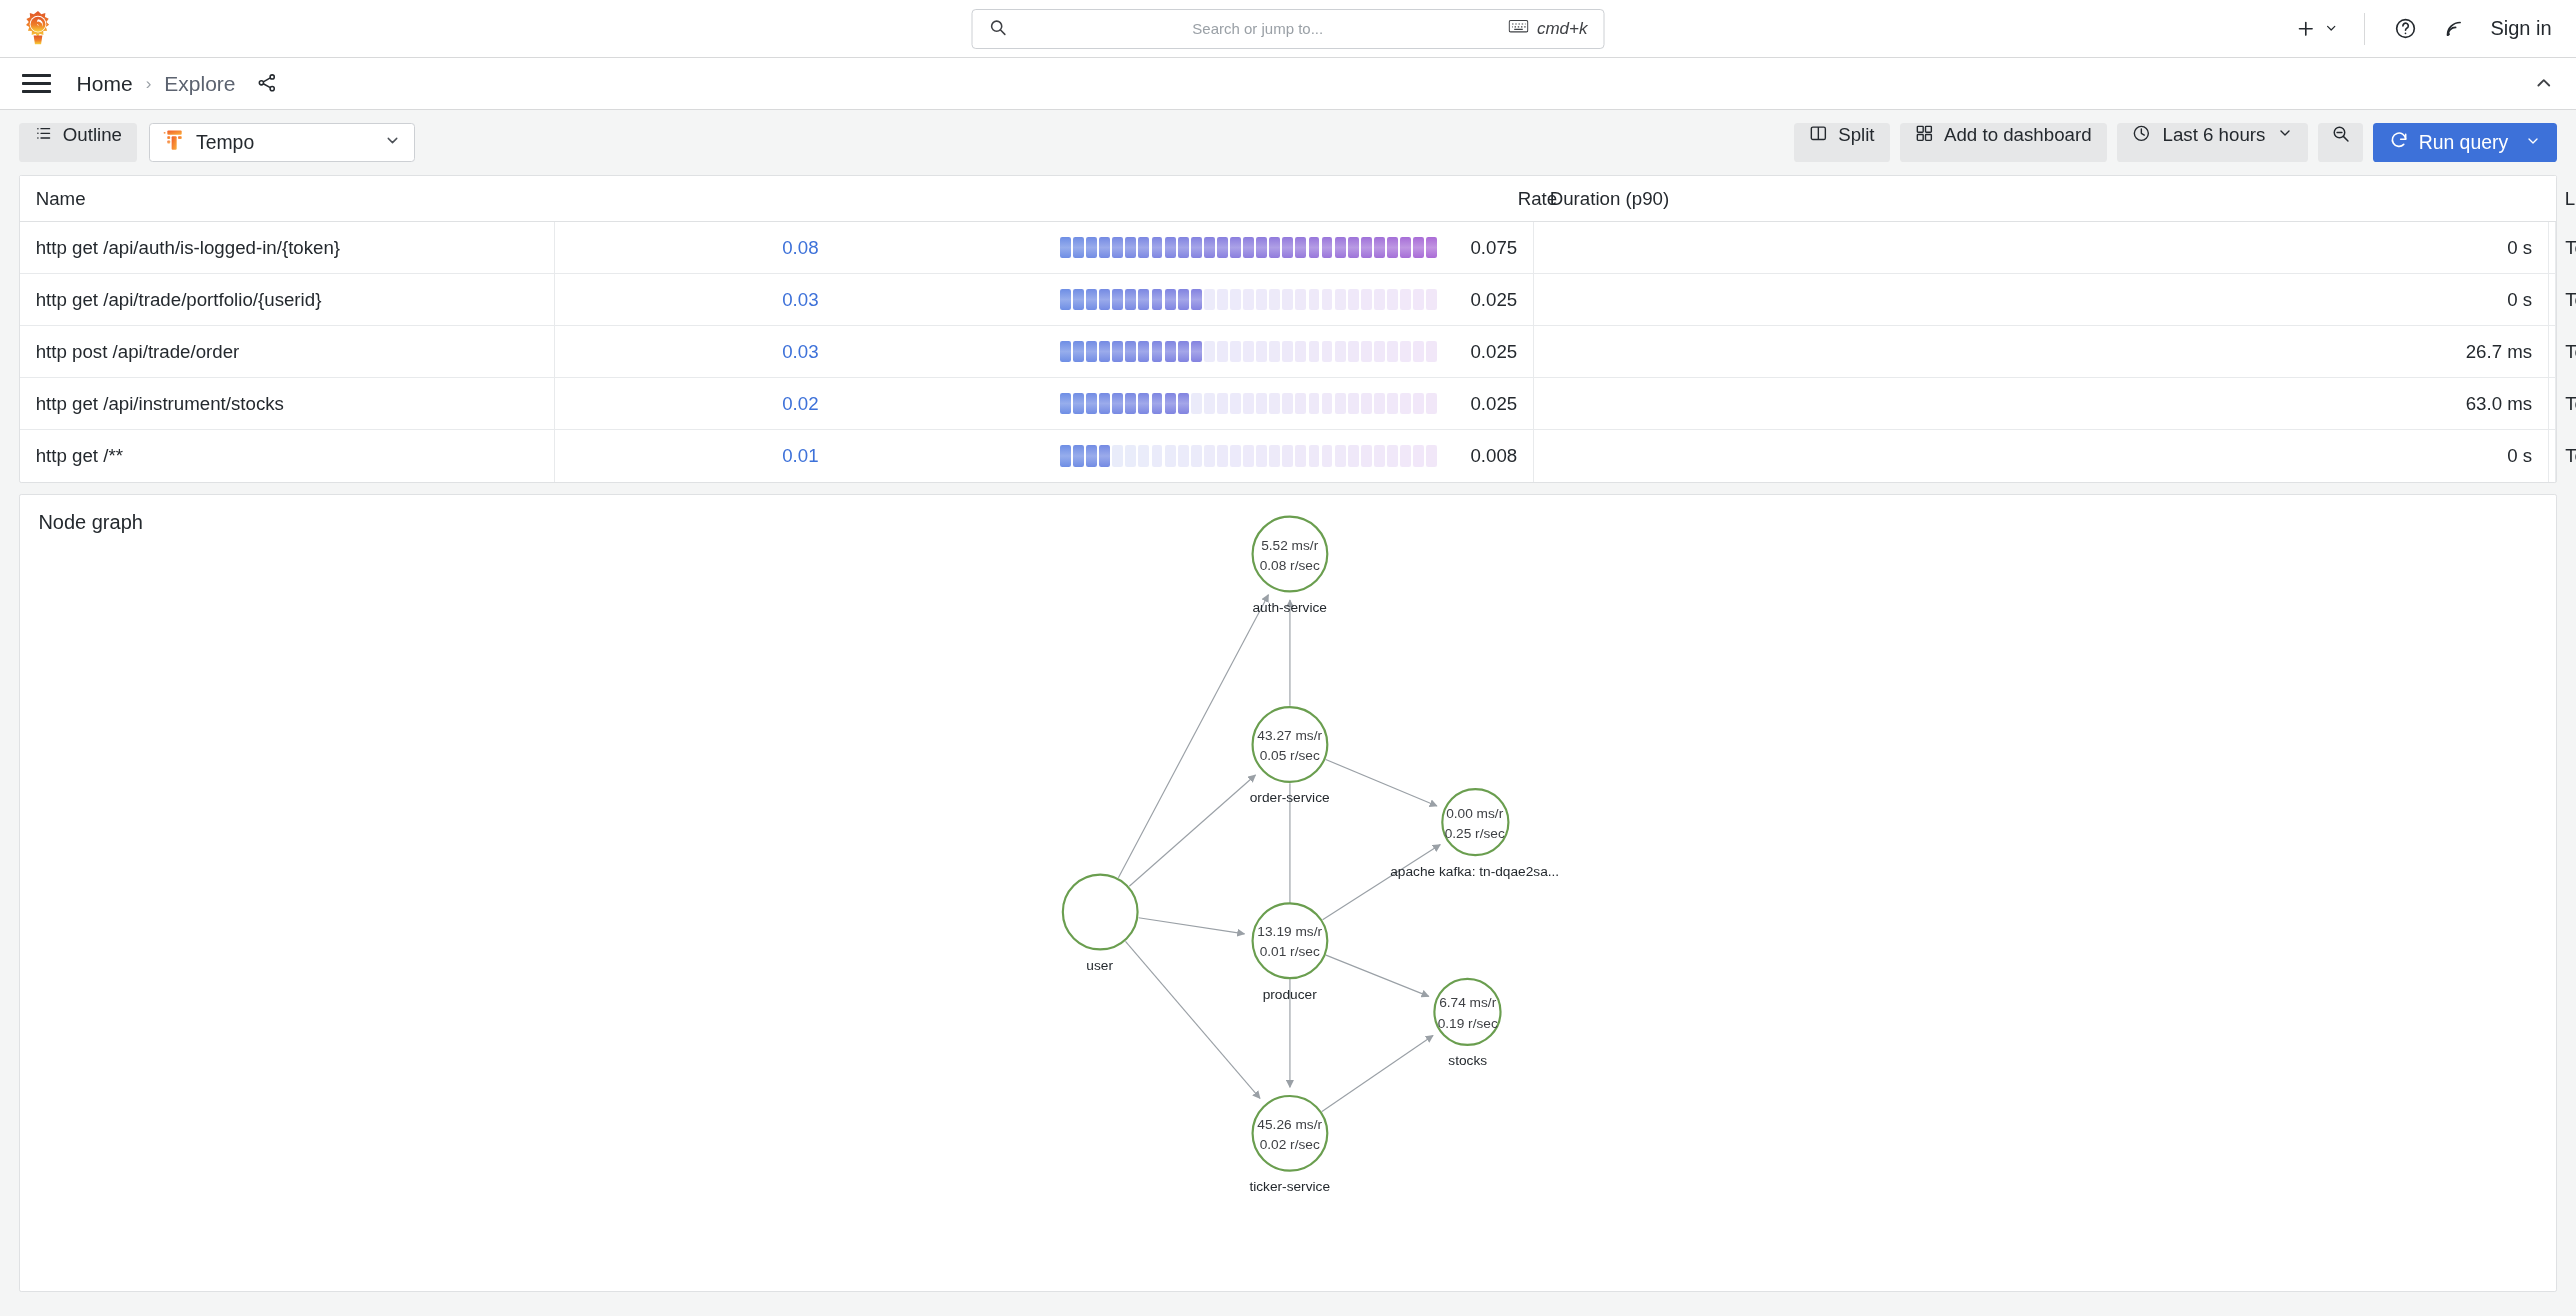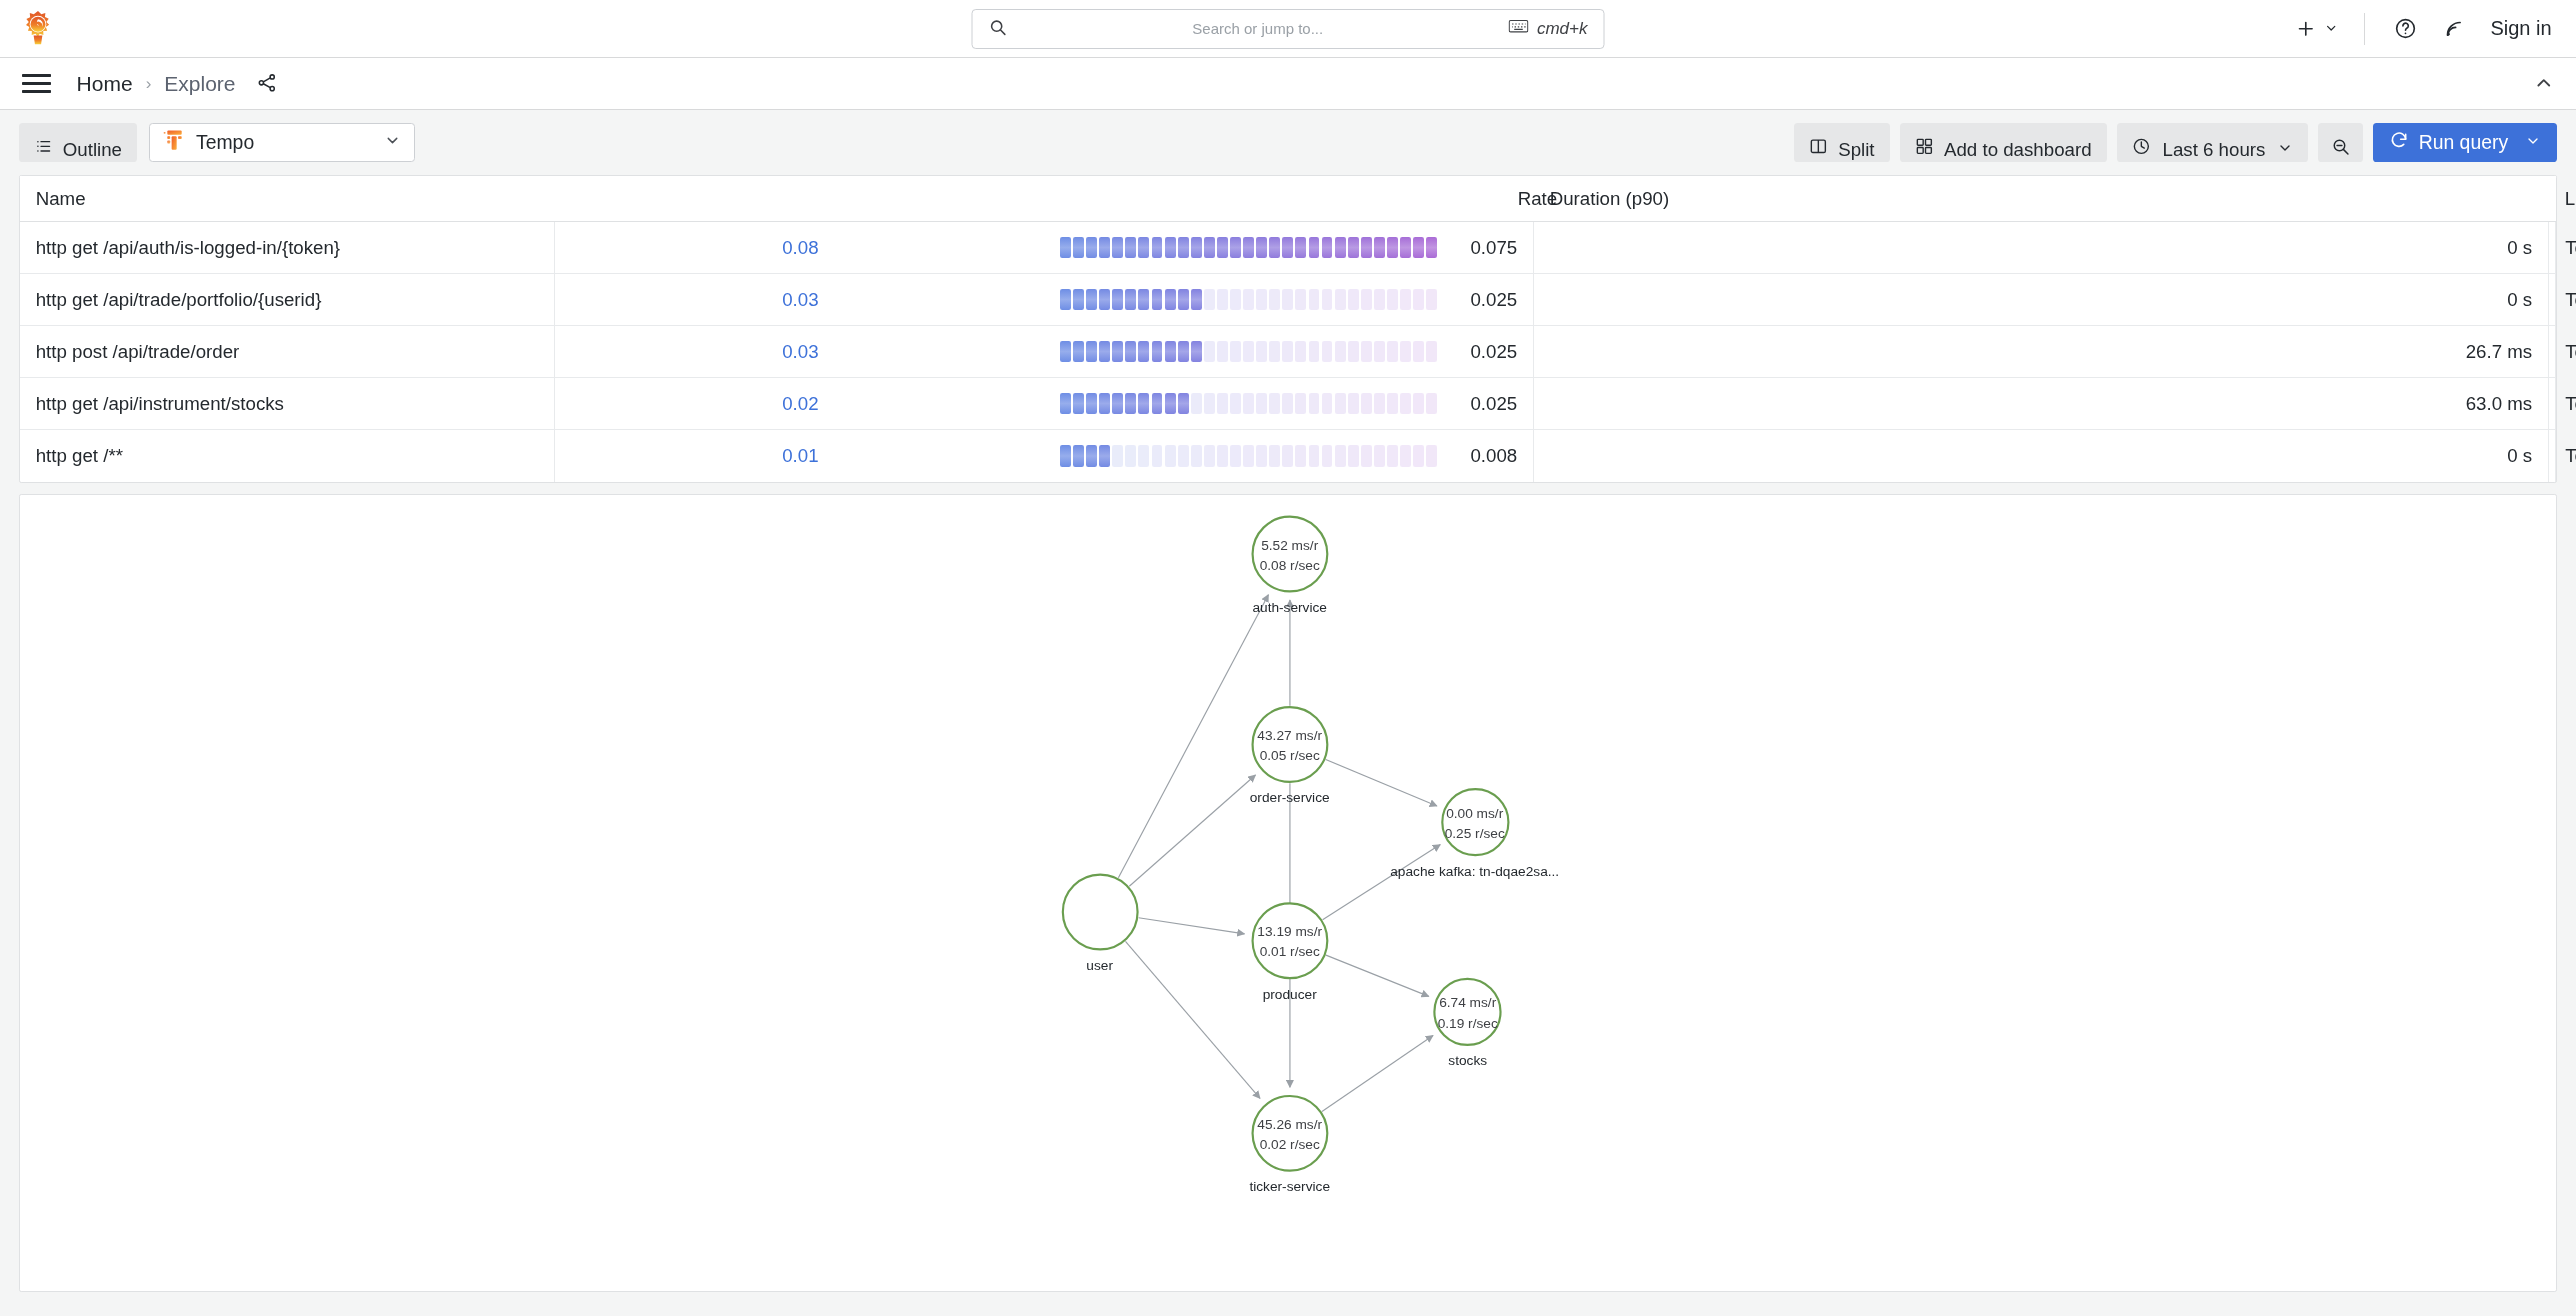--- a/index.html
+++ b/index.html
@@ -59,21 +59,21 @@
   .collapse-chevron { margin-left: auto; cursor: pointer; color:#3f4145; }
 
   
   .toolbar {
     height: 65px; background: #f4f5f5;
     display: flex; align-items: center; padding: 0 18.7px;
     gap: 11.5px;
   }
   .btn {
     height: 39px; border: 0.7px solid transparent; border-radius: 3.6px;
-    display: flex; align-items: flex-end; gap: 10px; padding: 0 14.4px;
+    display: flex; align-items: flex-start; gap: 10px; padding: 0 14.4px;
     font-size: 18.7px; cursor: pointer; background: #e6e7e8; color: #24292e;
     white-space: nowrap;
   }
   .btn.ghost { background: #e6e7e8; }
   .ds-picker {
     height: 39px; min-width: 266px; background: #fff;
     border: 0.7px solid #cdd0d4; border-radius: 3.6px;
     display: flex; align-items: center; gap: 11.5px; padding: 0 13px;
     font-size: 19.4px; cursor: pointer;
   }
@@ -569,20 +569,21 @@
             </div>
           </td>
           <td class="col-dur dur-td">0 s</td>
           <td class="col-links links-td">Tempo</td>
         </tr>
       </tbody>
   </table>
 </div>
 
 <div class="nodegraph-panel">
+  <div class="ng-title">Node graph</div>
   <div class="ng-canvas" id="ng-canvas">
       <svg width="2537" height="798" style="position: absolute; left: 0px; top: 0px;" viewBox="0 0 3530 1110">
         <defs>
           <marker id="arw" viewBox="0 0 10 10" refX="9" refY="5" markerWidth="7" markerHeight="7" orient="auto-start-reverse">
             <path d="M0 0 L10 5 L0 10 z" fill="#9aa0a6"></path>
           </marker>
         </defs>
         <line x1="1528.292343957995" y1="532.289442079237" x2="1737.0238886423765" y2="138.545846424608" stroke="#9aa0a6" stroke-width="1.6" marker-end="url(#arw)"></line>
         <line x1="1543.4867684156684" y1="544.2673596937473" x2="1719.0156818777264" y2="389.3497959185218" stroke="#9aa0a6" stroke-width="1.6" marker-end="url(#arw)"></line>
         <line x1="1556.3906372281374" y1="588.0894904891118" x2="1703.7222077296149" y2="610.4124557166083" stroke="#9aa0a6" stroke-width="1.6" marker-end="url(#arw)"></line>

